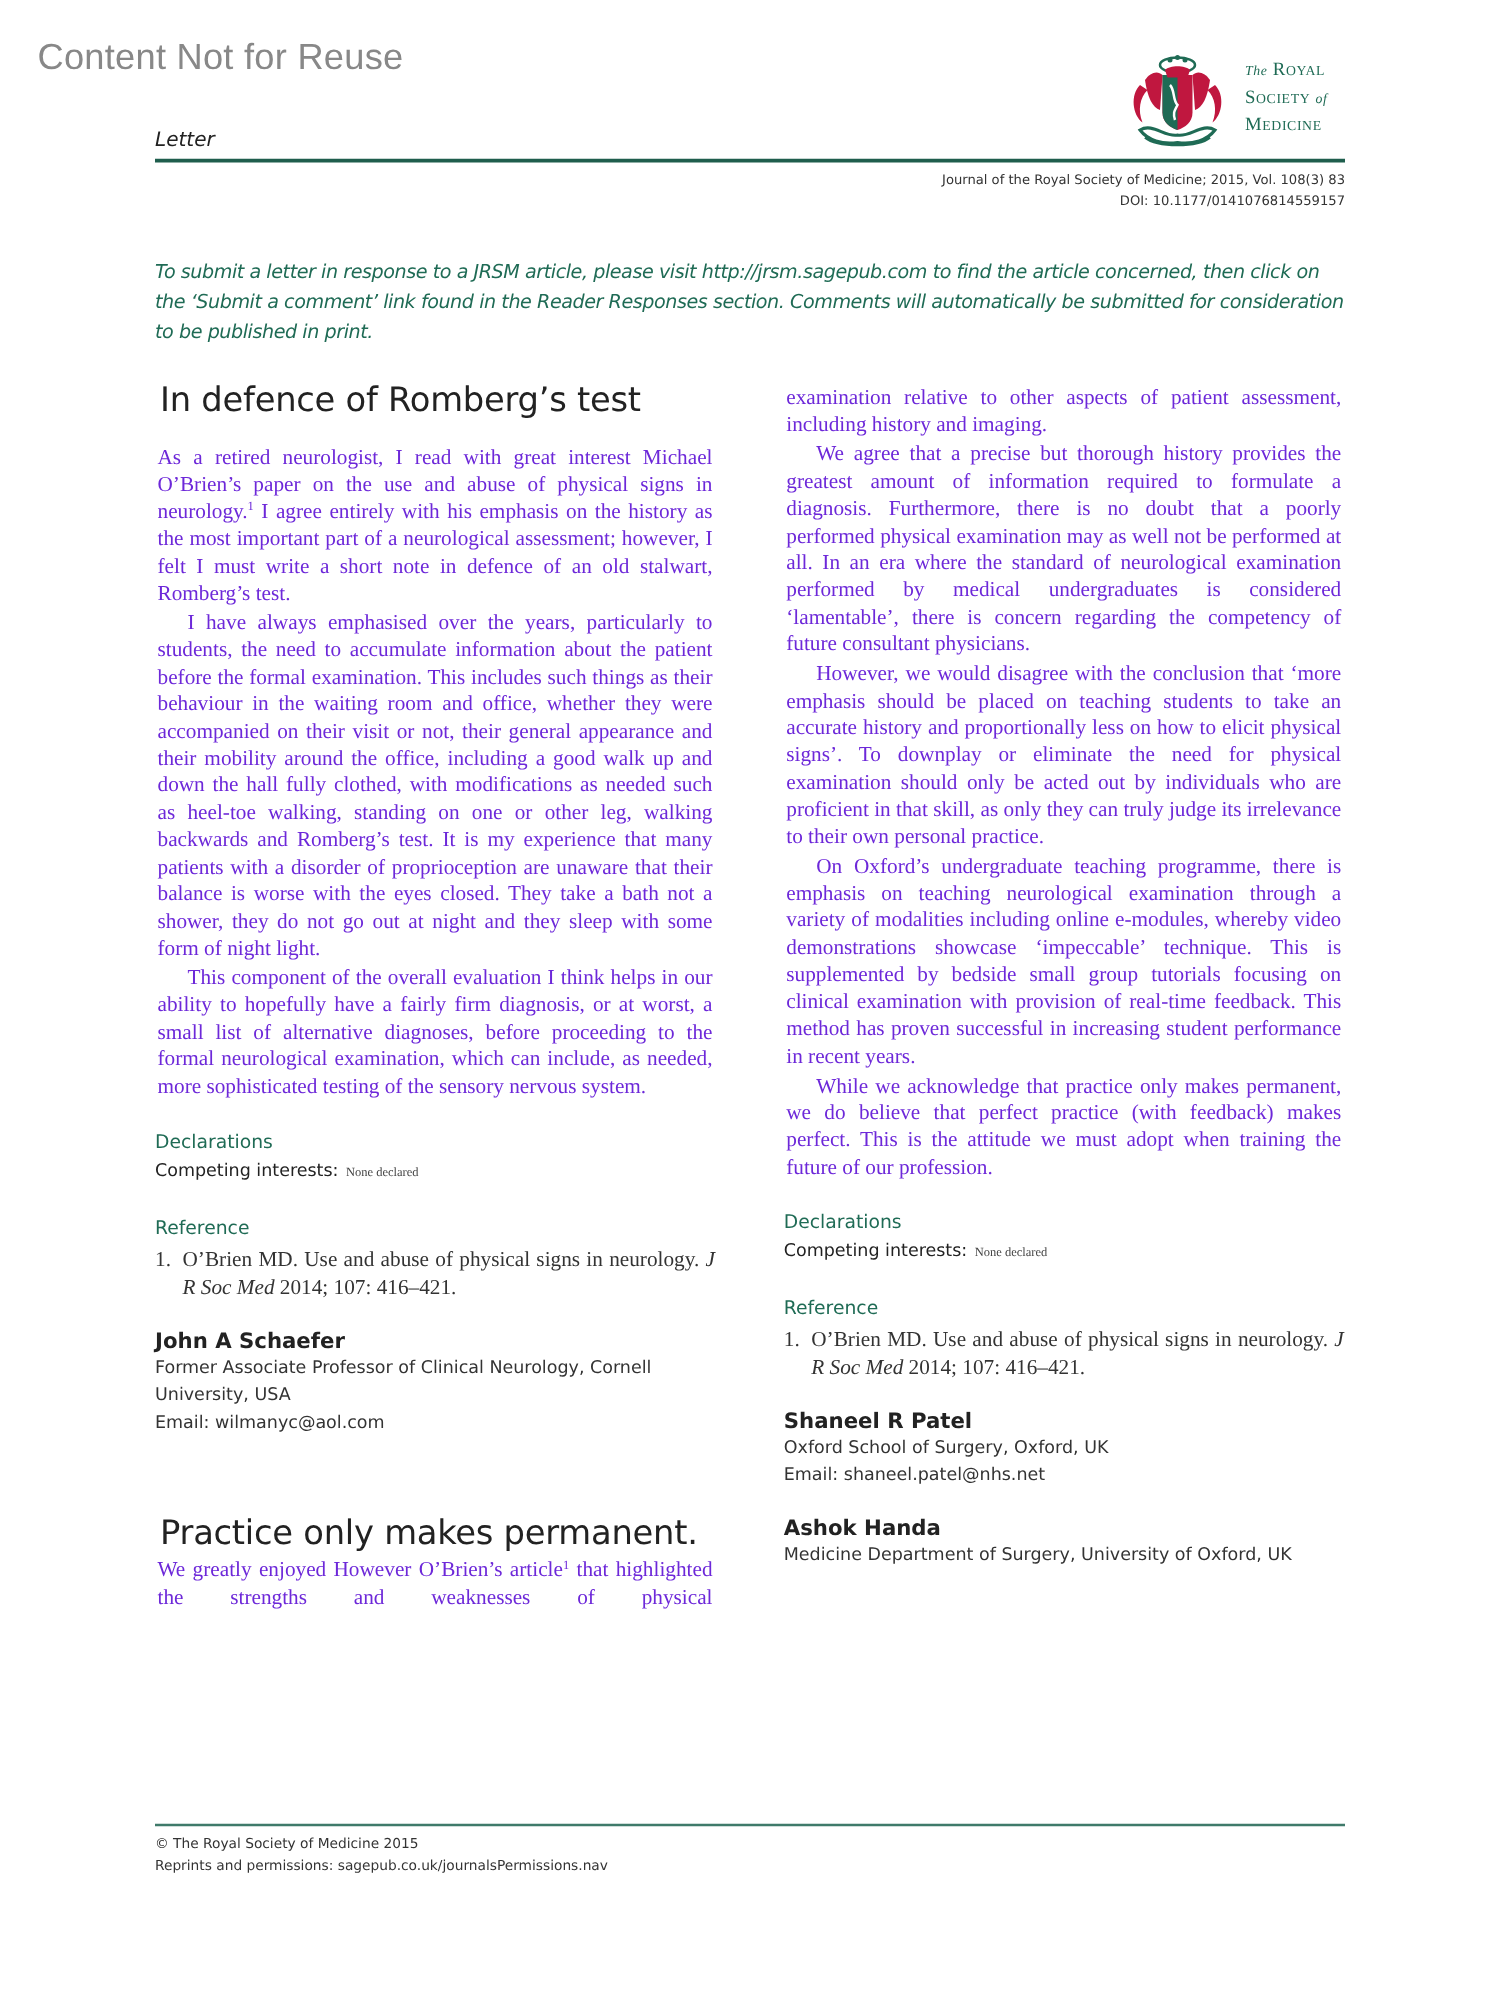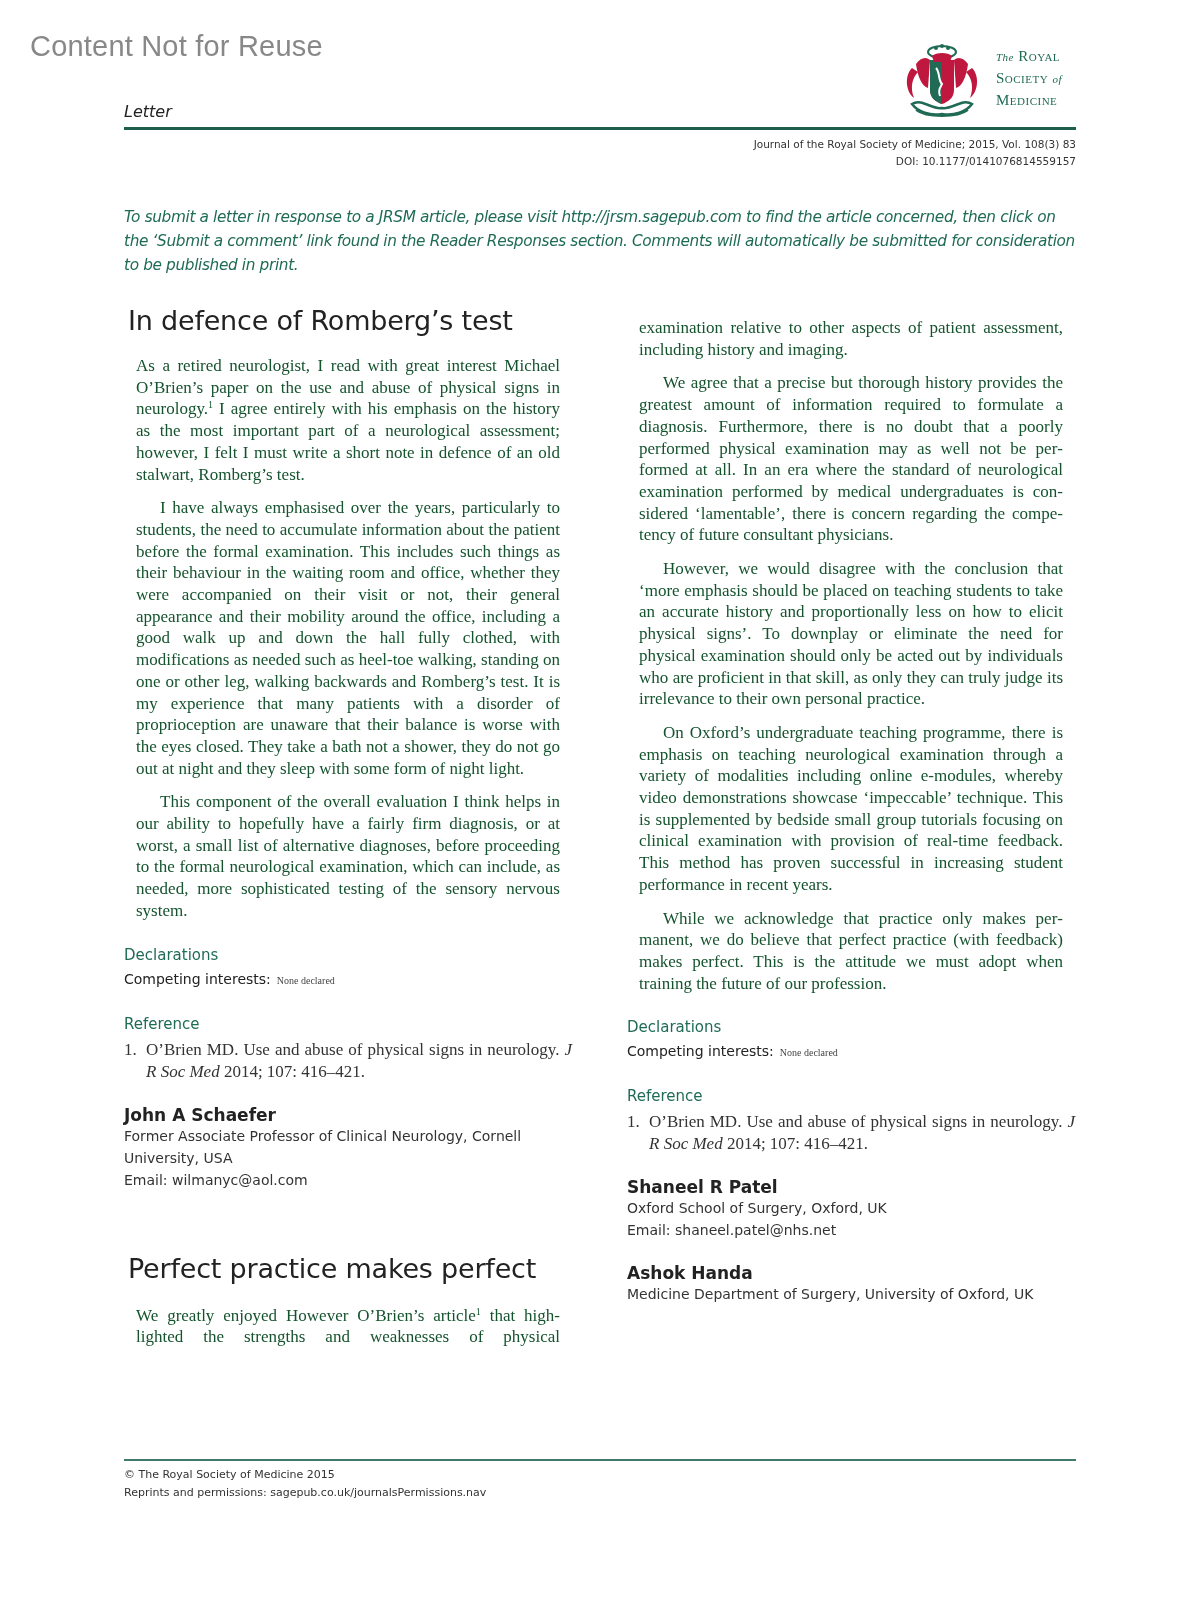--- a/index.html
+++ b/index.html
@@ -22,21 +22,21 @@
     #submit-note { position: absolute; left: 124px; top: 205px; width: 952px; font-family: "DejaVu Sans", sans-serif; font-style: italic; font-size: 15.3px; line-height: 24px; color: #1f6b55; letter-spacing: -0.35px; }
 
     .col { position: absolute; top: 305px; width: 448px; }
     #col-left { left: 124px; }
     #col-right { left: 627px; }
 
     h1.title { font-family: "DejaVu Sans", sans-serif; font-weight: normal; font-size: 27px; line-height: 28px; margin: 4px; color: #222; letter-spacing: -0.2px; }
     #title-1 { margin-top: 2px; margin-bottom: 20px; }
     #title-2 { margin-top: 0; margin-bottom: 22px; }
 
-    p.body { font-family: "Liberation Serif", serif; font-size: 17px; line-height: 21.7px; text-align: justify; margin: 12px; color: #14532d; hyphens: manual; }
+    p.body { font-family: "Liberation Serif", serif; font-size: 17px; line-height: 21.7px; text-align: justify; margin: 2px; color: #6d28d9; hyphens: manual; }
     p.body.indent { text-indent: 24px; }
     sup { font-size: 10px; line-height: 0; vertical-align: 6px; }
 
     h3.sec { font-family: "DejaVu Sans", sans-serif; font-size: 15px; font-weight: normal; color: #1f6b55; margin: 0; }
     .ci { font-family: "DejaVu Sans", sans-serif; font-size: 14px; color: #222; margin-top: 7px; }
     .ci .lbl { font-weight: normal; }
     .ci .val { font-family: "Liberation Serif", serif; font-size: 10px; color: #444; margin-left: 6px; }
 
     .ref { display: flex; font-family: "Liberation Serif", serif; font-size: 17px; line-height: 22px; color: #333; margin-top: 6px; }
     .ref .num { width: 22px; flex: none; }
@@ -104,21 +104,21 @@
     <span class="txt"><span>O’Brien MD. Use and abuse of physical signs in neur­ology. </span><i>J R Soc Med</i><span> 2014; 107: 416–421.</span></span>
   </div>
 
   <div style="margin-top:22px;">
     <div class="author-name">John A Schaefer</div>
     <div class="aff">Former Associate Professor of Clinical Neurology, Cornell University, USA</div>
     <div class="aff">Email: wilmanyc@aol.com</div>
   </div>
 
   <div style="margin-top:64px;">
-    <h1 id="title-2" class="title">Perfect practice makes perfect</h1>
+    <h1 class="title">Practice only makes permanent.</h1>
   </div>
 
   <p class="body" style="text-align-last: justify;"><span>We greatly enjoyed However O’Brien’s article</span><sup>1</sup><span id="intro-b-left"> that high­lighted the strengths and weaknesses of physical</span></p>
 </div>
 
 <div id="col-right" class="col">
   <p class="body" id="intro-b-right">examination relative to other aspects of patient assessment, including history and imaging.</p>
   <p class="body indent">We agree that a precise but thorough history provides the greatest amount of information required to formulate a diagnosis. Furthermore, there is no doubt that a poorly performed physical examination may as well not be per­formed at all. In an era where the standard of neurological examination performed by medical undergraduates is con­sidered ‘lamentable’, there is concern regarding the compe­tency of future consultant physicians.</p>
   <p class="body indent">However, we would disagree with the conclusion that ‘more emphasis should be placed on teaching students to take an accurate history and proportionally less on how to elicit physical signs’. To downplay or eliminate the need for physical examination should only be acted out by individ­uals who are proficient in that skill, as only they can truly judge its irrelevance to their own personal practice.</p>
   <p class="body indent">On Oxford’s undergraduate teaching programme, there is emphasis on teaching neurological examination through a variety of modalities including online e-modules, whereby video demonstrations showcase ‘impeccable’ technique. This is supplemented by bedside small group tutorials focusing on clinical examination with provision of real-time feedback. This method has proven successful in increasing student performance in recent years.</p>

